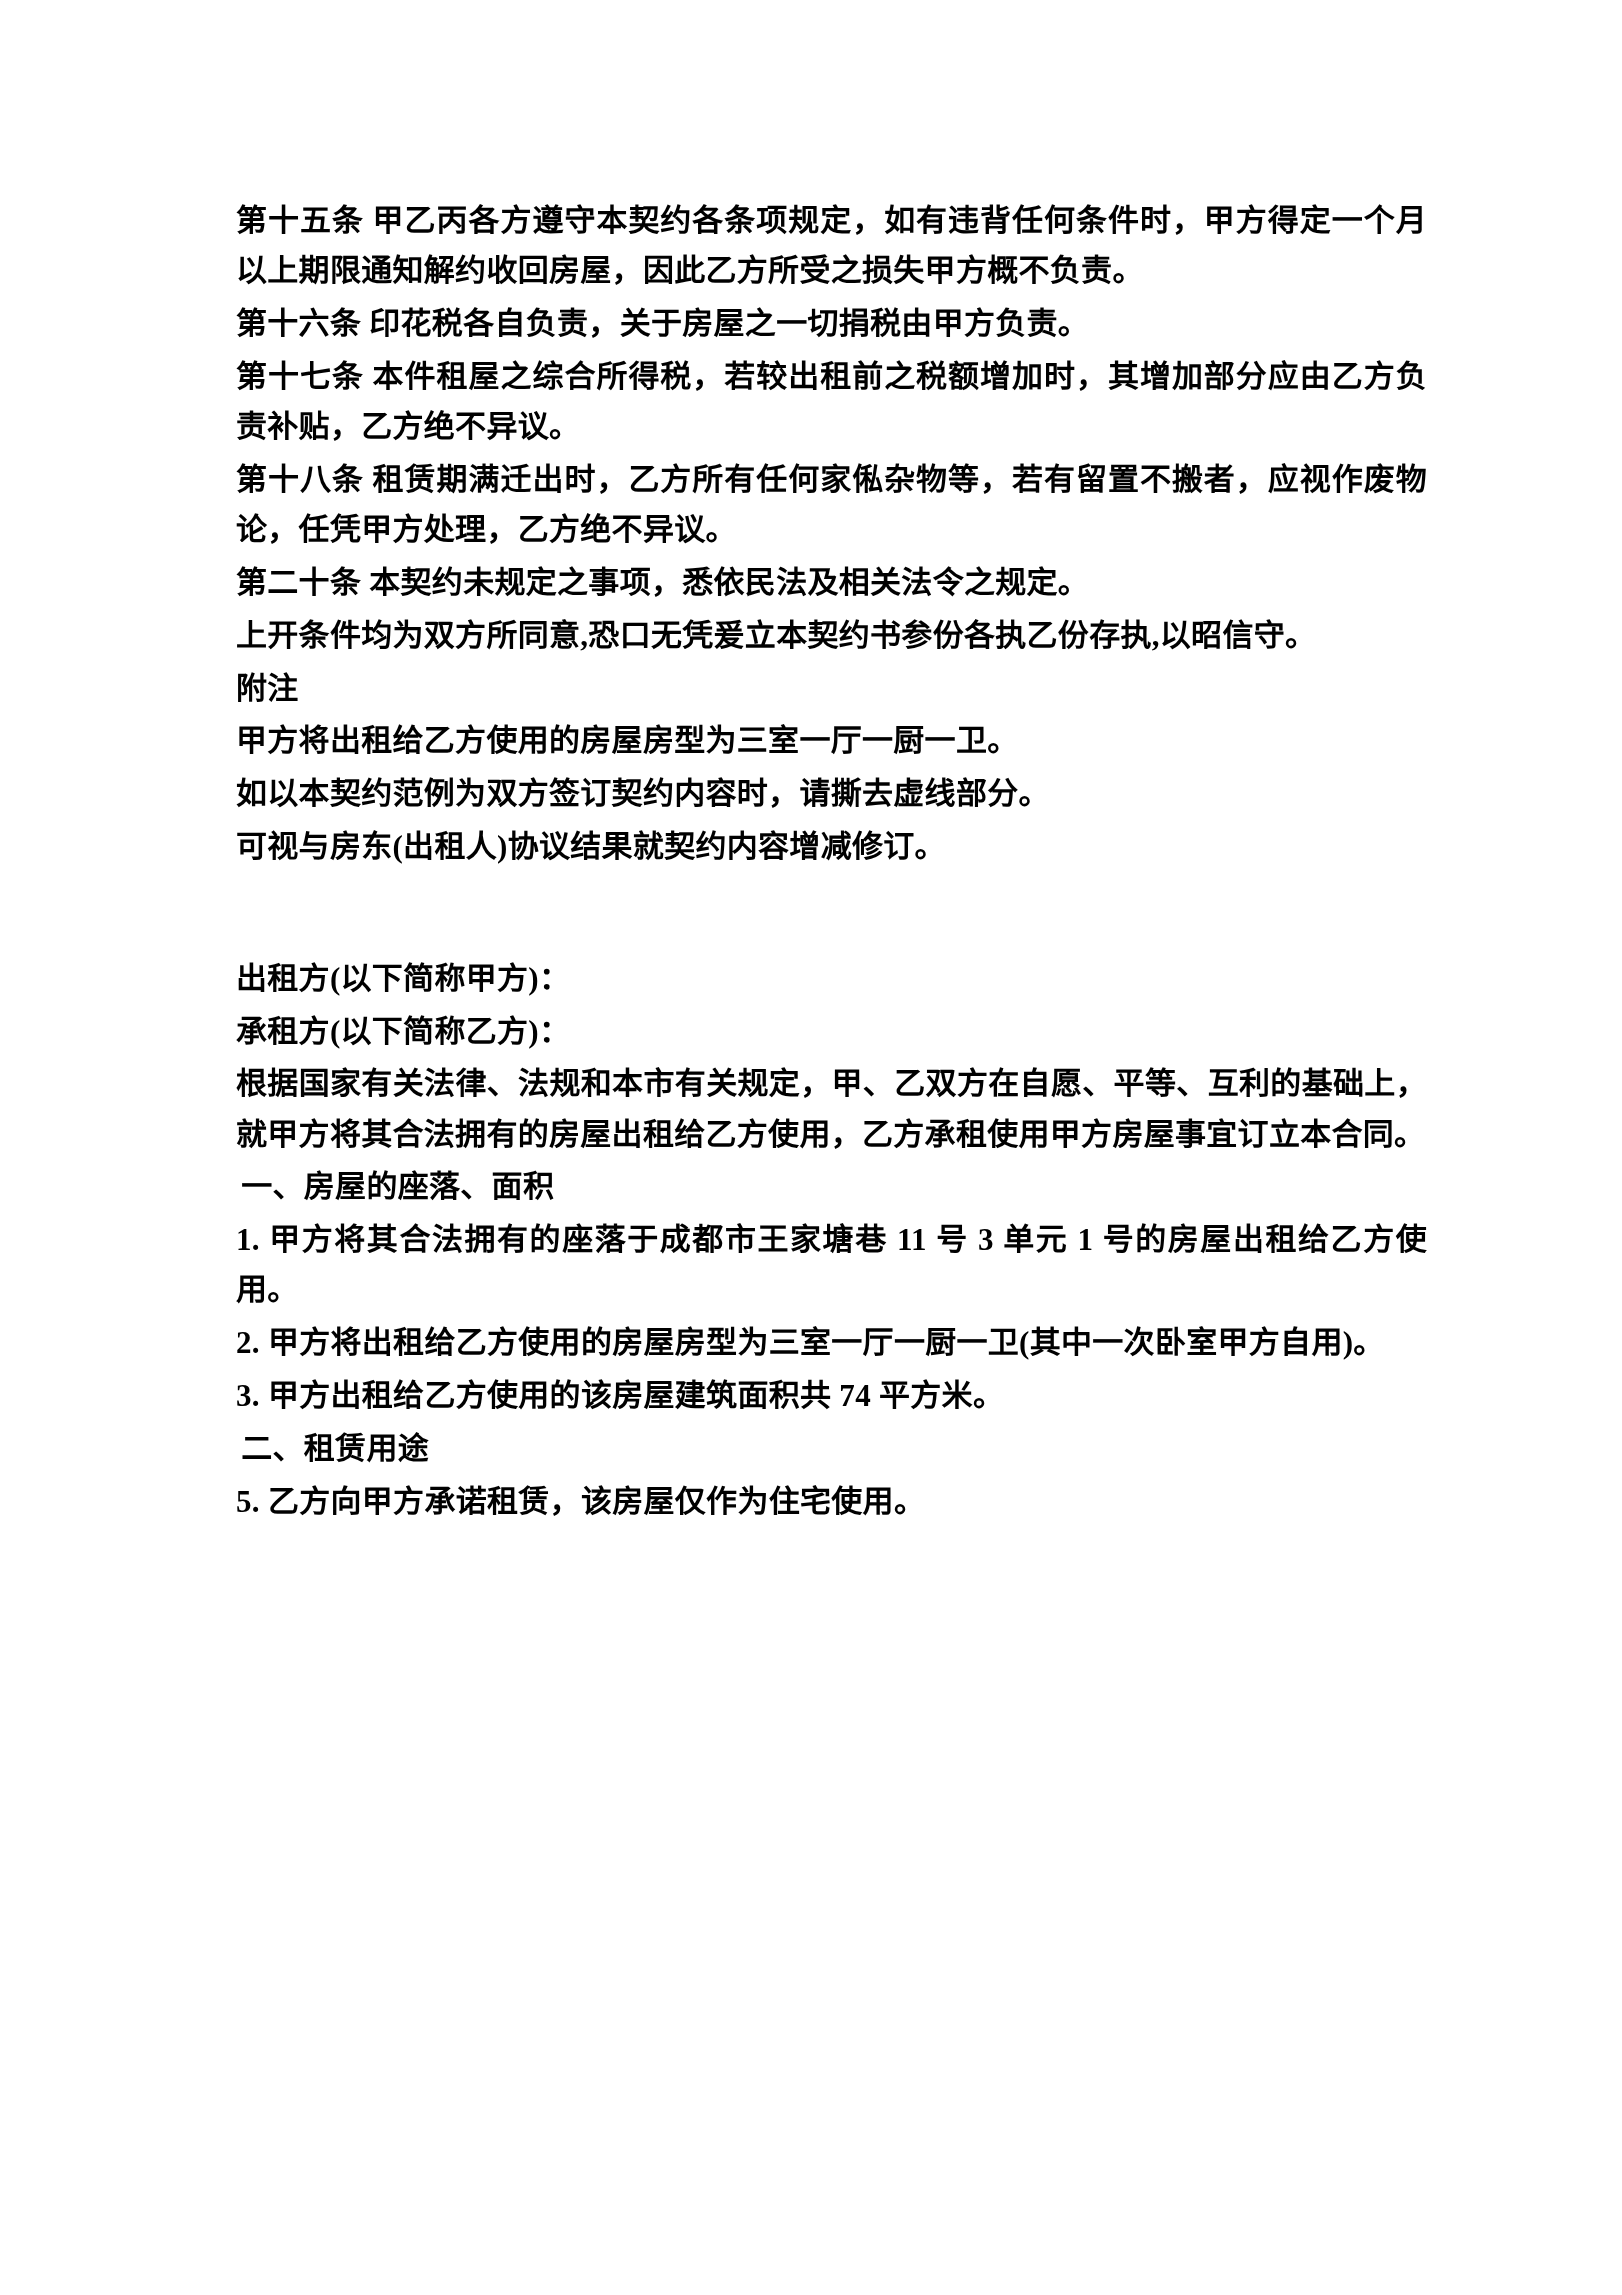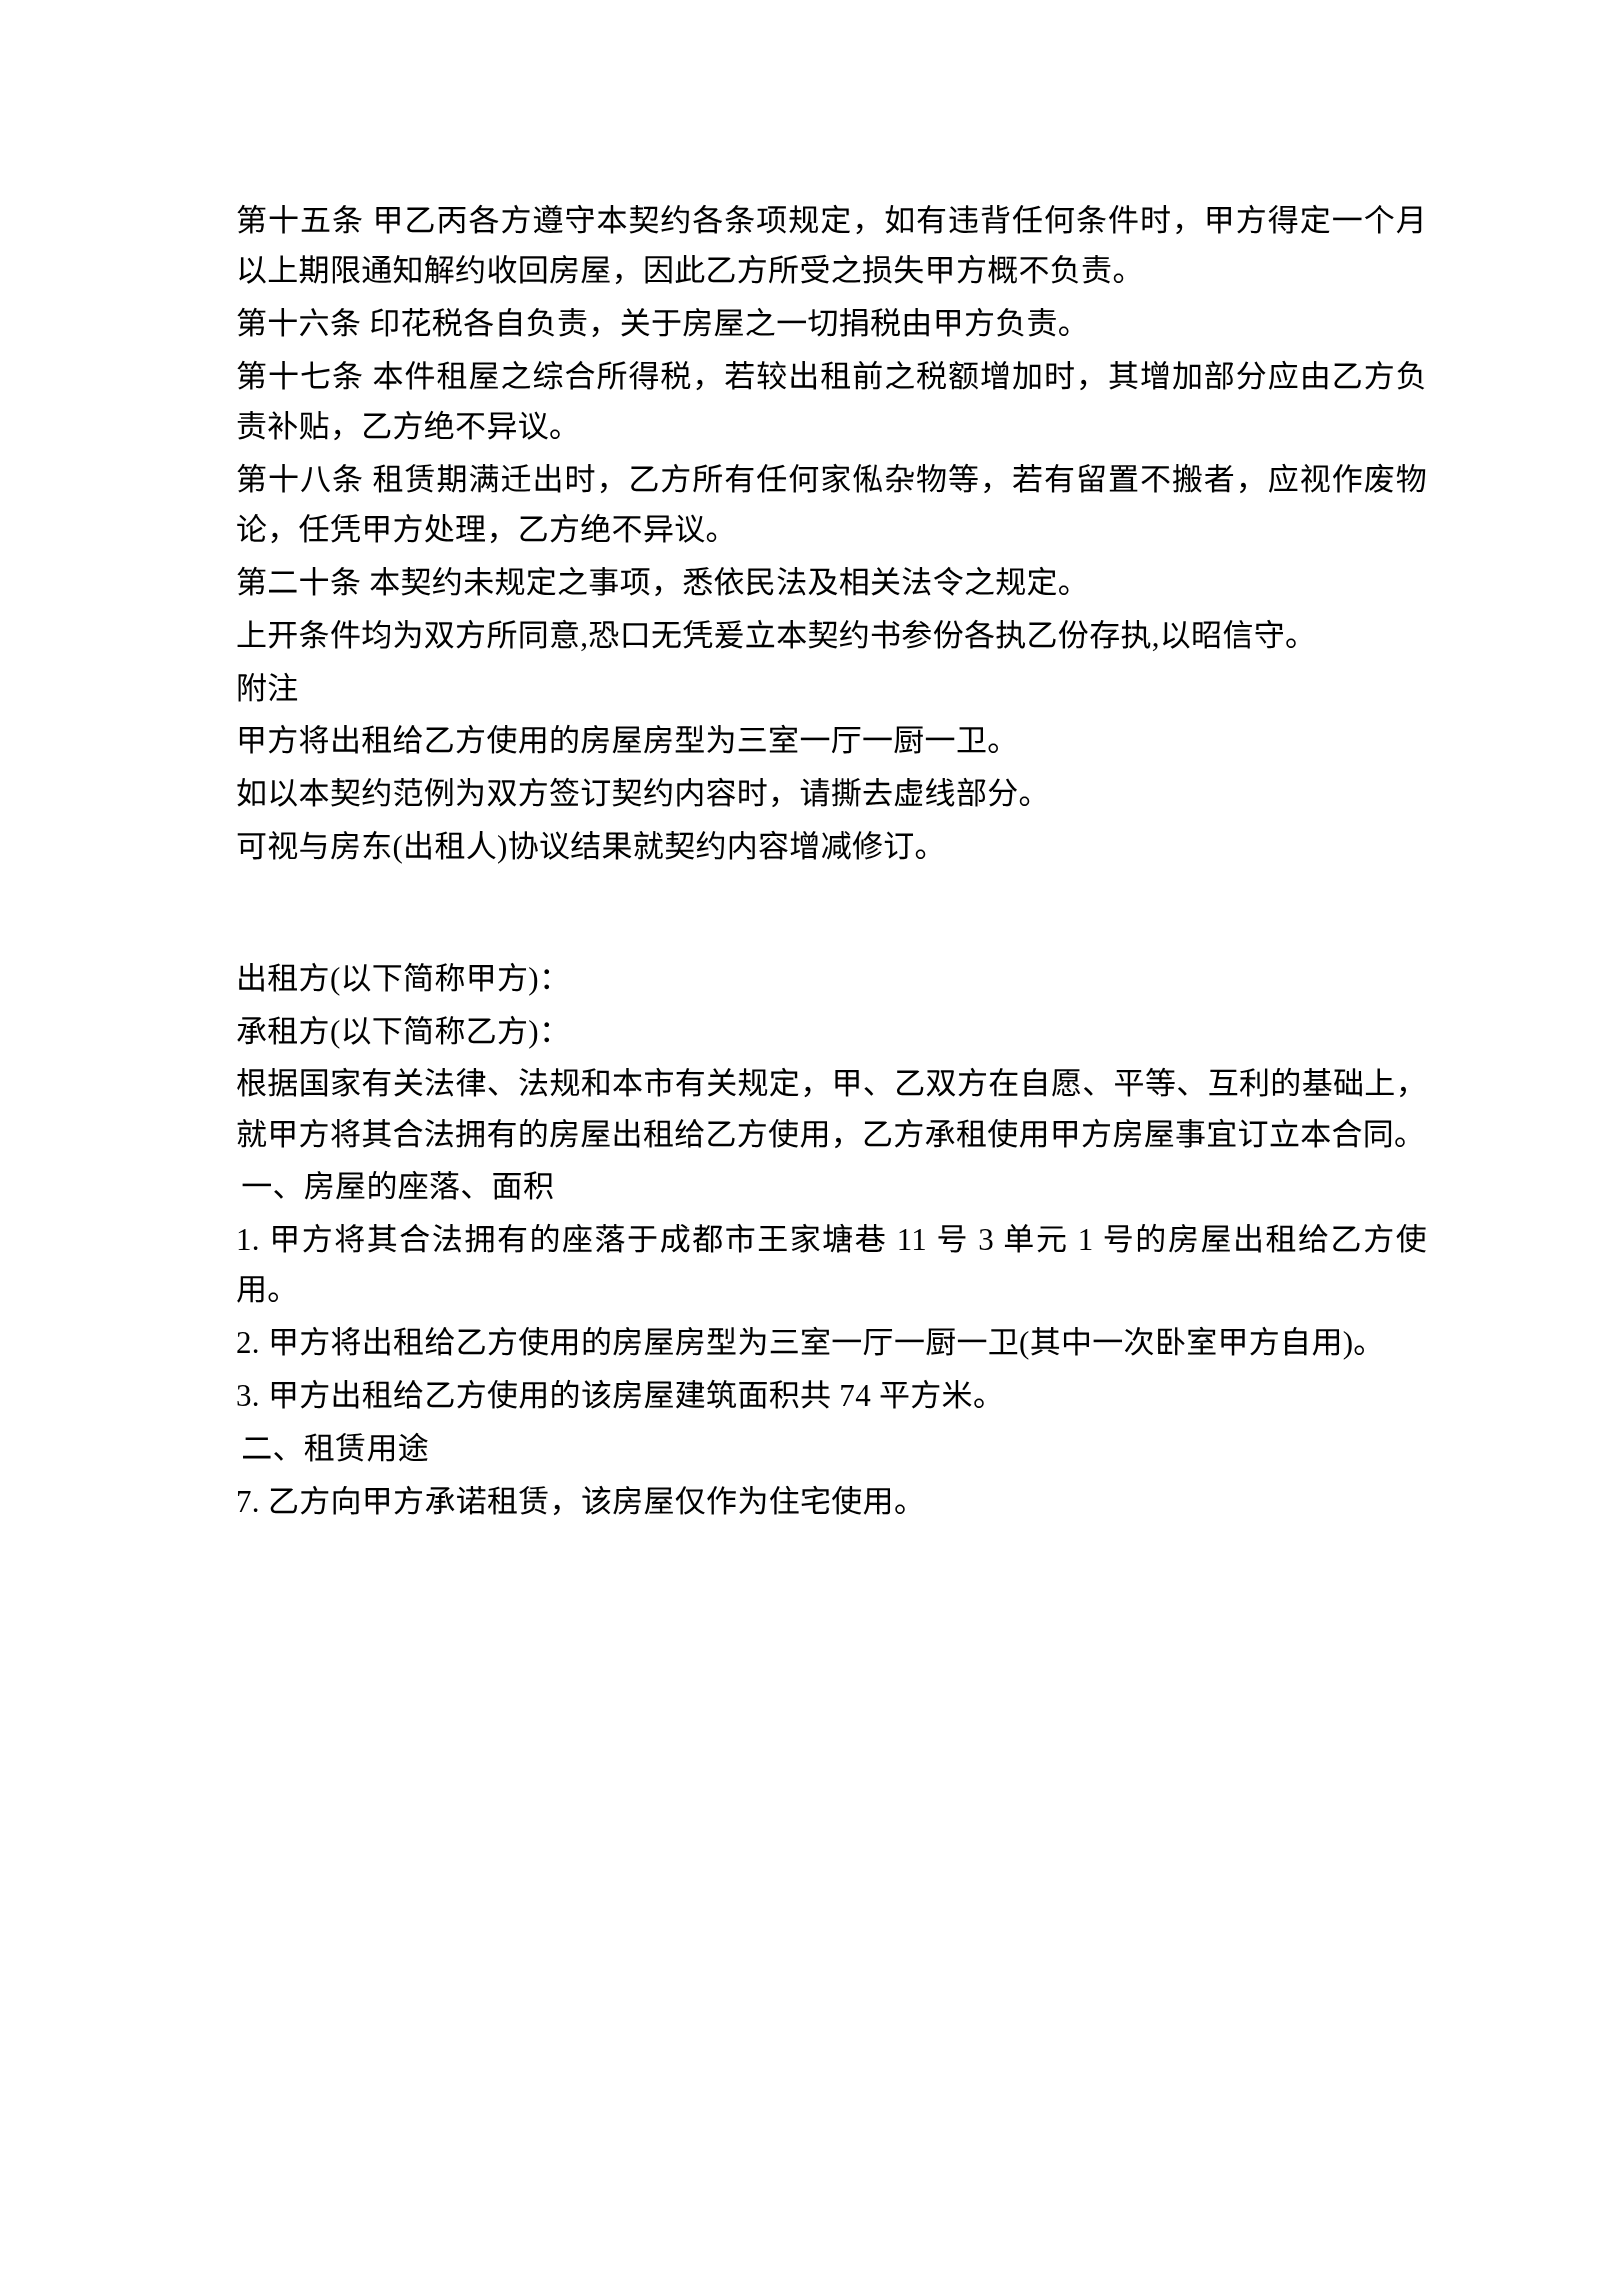--- a/index.html
+++ b/index.html
@@ -14,20 +14,21 @@
     color: #000000;
     -webkit-font-smoothing: antialiased;
   }
   .page {
     position: relative;
     width: 1623px;
     height: 1855px;
     box-sizing: border-box;
     padding: 196px 196px 183px 236px;
     background: #ffffff;
+    font-weight: bold;
   }
   .doc-body {
     font-size: 31px;
     line-height: 1.62;
     letter-spacing: 0.3px;
     text-align: justify;
     text-justify: inter-ideograph;
   }
   .para {
     margin: 0 0 2.6px 0;
@@ -66,17 +67,17 @@
     <p class="para">出租方(以下简称甲方)：</p>
     <p class="para">承租方(以下简称乙方)：</p>
     <p class="para">根据国家有关法律、法规和本市有关规定，甲、乙双方在自愿、平等、互利的基础上，就甲方将其合法拥有的房屋出租给乙方使用，乙方承租使用甲方房屋事宜订立本合同。</p>
 
     <p class="para section-head">一、房屋的座落、面积</p>
     <p class="para para-num">1. 甲方将其合法拥有的座落于成都市王家塘巷 11 号 3 单元 1 号的房屋出租给乙方使用。</p>
     <p class="para para-num">2. 甲方将出租给乙方使用的房屋房型为三室一厅一厨一卫(其中一次卧室甲方自用)。</p>
     <p class="para para-num">3. 甲方出租给乙方使用的该房屋建筑面积共 74 平方米。</p>
 
     <p class="para section-head">二、租赁用途</p>
-    <p class="para para-num">7. 乙方向甲方承诺租赁，该房屋仅作为住宅使用。</p>
+    <p class="para para-num">5. 乙方向甲方承诺租赁，该房屋仅作为住宅使用。</p>
 
   </div>
 </div>
 
 
 </body></html>

